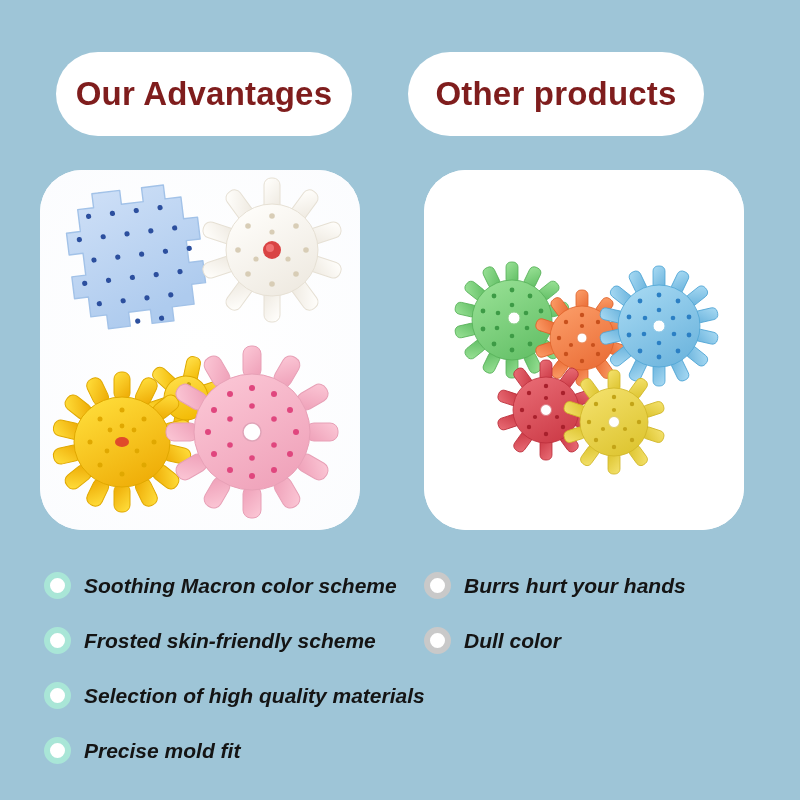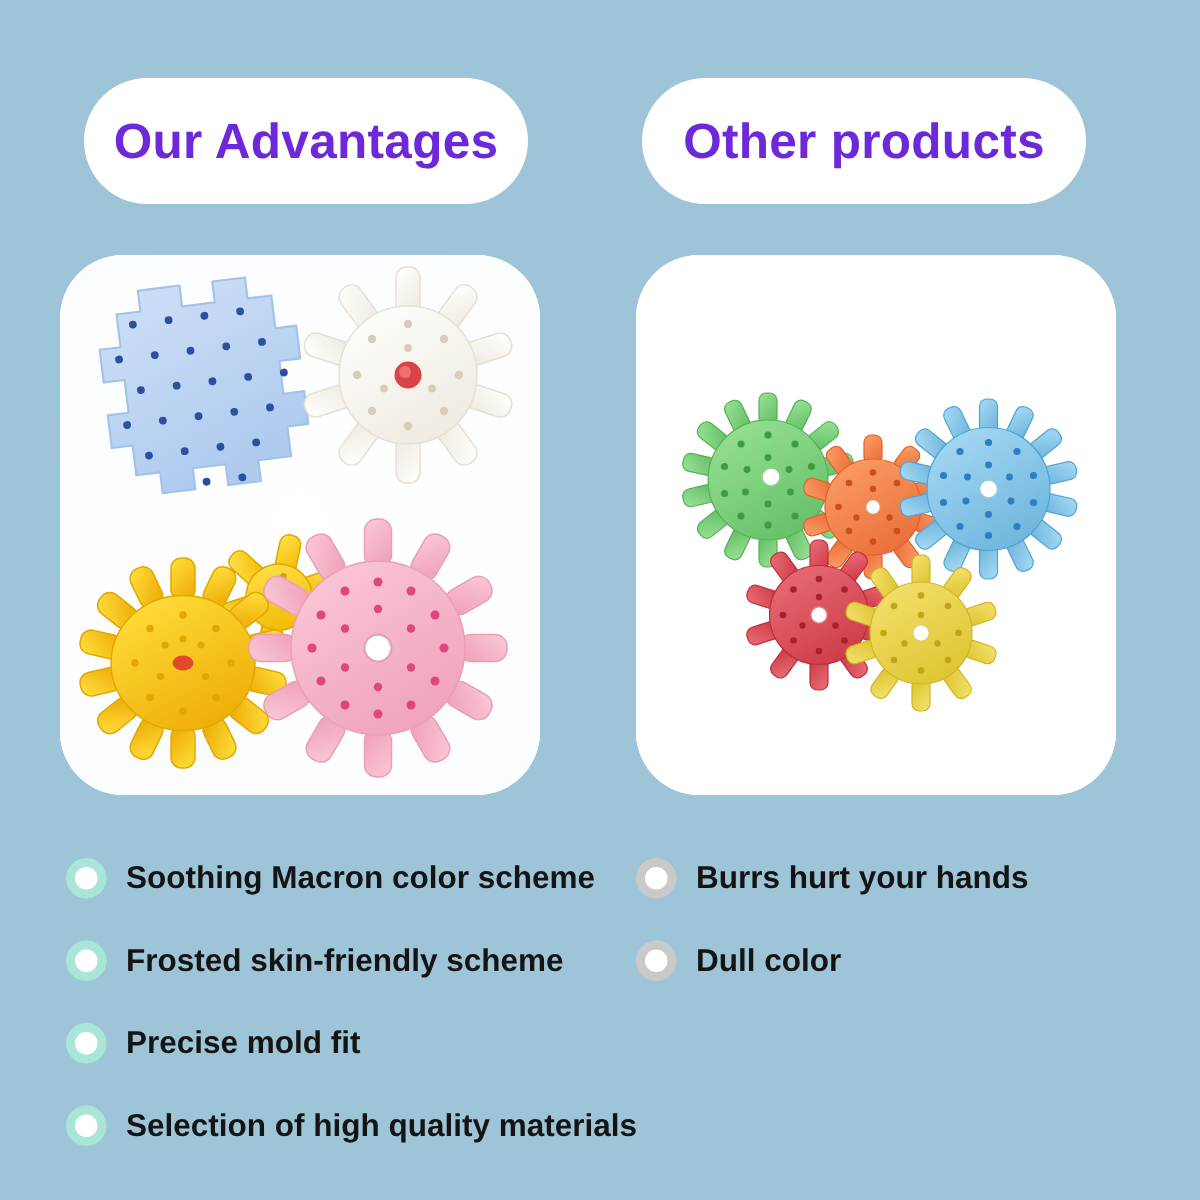--- a/index.html
+++ b/index.html
@@ -29,26 +29,26 @@
     border-radius: 42px;
     height: 84px;
     display: flex;
     align-items: center;
     justify-content: center;
     box-sizing: border-box;
   }
   .pill-text {
     font-size: 33px;
     font-weight: bold;
-    color: #6d28d9;
+    color: #7f1d1d;
     letter-spacing: 0.2px;
     white-space: nowrap;
   }
   #pill-left  { left: 56px;  width: 296px; }
-  #pill-right { left: 428px; width: 296px; }
+  #pill-right { left: 408px; width: 296px; }
 
   
   .card {
     position: absolute;
     top: 170px;
     background: #ffffff;
     border-radius: 42px;
     overflow: hidden;
   }
   #card-left  { left: 40px;  width: 320px; height: 360px; }
@@ -56,20 +56,21 @@
 
   .stage {
     position: absolute;
     inset: 0;
   }
 
   
   .bullets {
     position: absolute;
     top: 558px;
+    font-style: italic;
   }
   #bullets-left  { left: 44px; }
   #bullets-right { left: 424px; }
 
   .bullet-row {
     display: flex;
     align-items: center;
     height: 55px;
   }
   .marker {
@@ -696,25 +697,25 @@
   <div class="bullet-row">
     <span class="marker"></span>
     <span class="bullet-label">Soothing Macron color scheme</span>
   </div>
   <div class="bullet-row">
     <span class="marker"></span>
     <span class="bullet-label">Frosted skin-friendly scheme</span>
   </div>
   <div class="bullet-row">
     <span class="marker"></span>
-    <span class="bullet-label">Precise mold fit</span>
+    <span class="bullet-label">Selection of high quality materials</span>
   </div>
   <div class="bullet-row">
     <span class="marker"></span>
-    <span class="bullet-label">Selection of high quality materials</span>
+    <span class="bullet-label">Precise mold fit</span>
   </div>
 </div>
 
 <div class="bullets" id="bullets-right">
   <div class="bullet-row">
     <span class="marker grey"></span>
     <span class="bullet-label">Burrs hurt your hands</span>
   </div>
   <div class="bullet-row">
     <span class="marker grey"></span>

